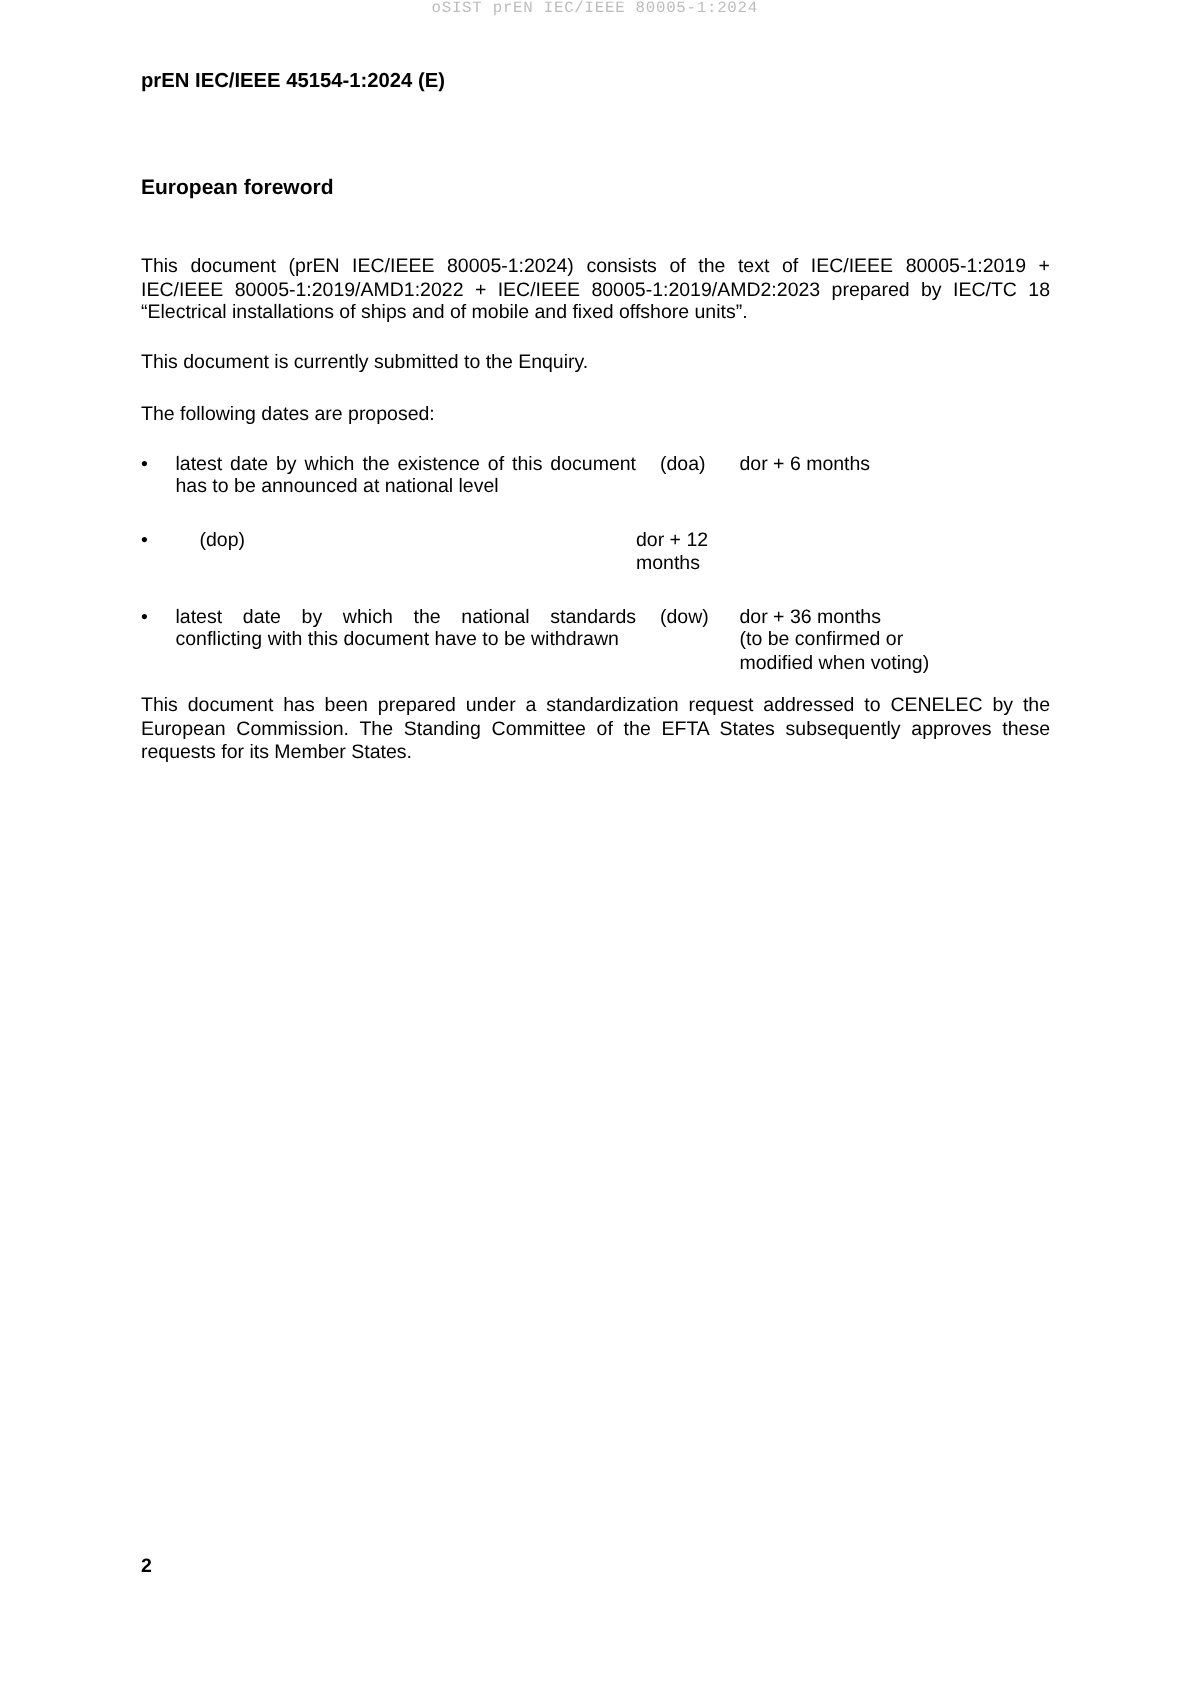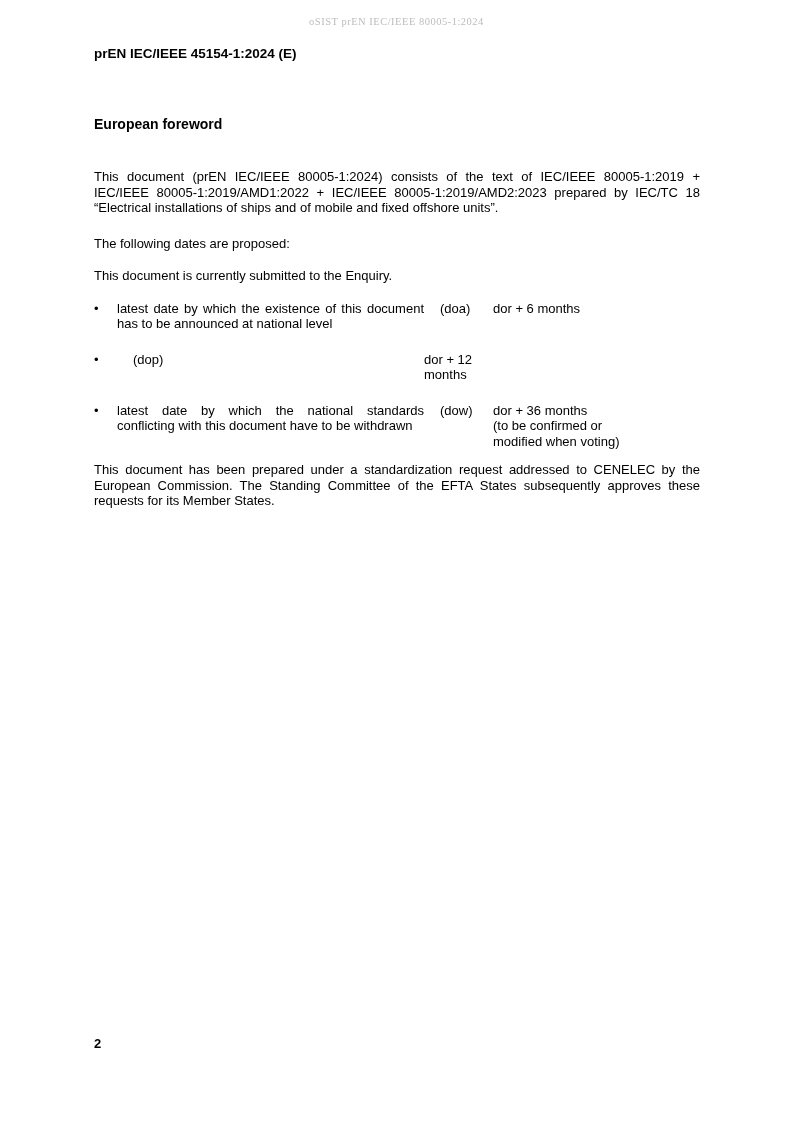--- a/index.html
+++ b/index.html
@@ -13,25 +13,25 @@
     overflow: hidden;
   }
   .page {
     position: relative;
     width: 793px;
     height: 1122px;
     background: #ffffff;
   }
   .watermark {
     position: absolute;
-    top: 16px;
+    top: 0px;
     left: 0;
     width: 100%;
     text-align: center;
-    font-family: Liberation Serif, serif;
+    font-family: Liberation Mono, monospace;
     font-size: 10.5px;
     letter-spacing: 0.5px;
     color: #bcbcbc;
     line-height: 12px;
   }
   .content {
     position: absolute;
     top: 0;
     left: 94px;
     width: 606px;
@@ -90,23 +90,23 @@
   <div class="watermark">oSIST prEN IEC/IEEE 80005-1:2024</div>
 
   <div class="content">
 
     <div class="doc-header">prEN IEC/IEEE 45154-1:2024 (E)</div>
 
     <h1 class="foreword-heading">European foreword</h1>
 
     <p class="para para-1 justified">This document (prEN IEC/IEEE 80005-1:2024) consists of the text of IEC/IEEE 80005-1:2019 + IEC/IEEE 80005-1:2019/AMD1:2022 + IEC/IEEE 80005-1:2019/AMD2:2023 prepared by IEC/TC 18 “Electrical installations of ships and of mobile and fixed offshore units”.</p>
 
+    <p class="para para-2">This document is currently submitted to the Enquiry.</p>
+
     <p class="para para-3">The following dates are proposed:</p>
-
-    <p class="para para-2">This document is currently submitted to the Enquiry.</p>
 
     <ul class="dates-list">
 
       <li class="date-row">
         <span class="bullet-marker">•</span>
         <span class="date-desc">latest date by which the existence of this document has to be announced at national level</span>
         <span class="date-code">(doa)</span>
         <span class="date-value">dor + 6 months</span>
       </li>
 

